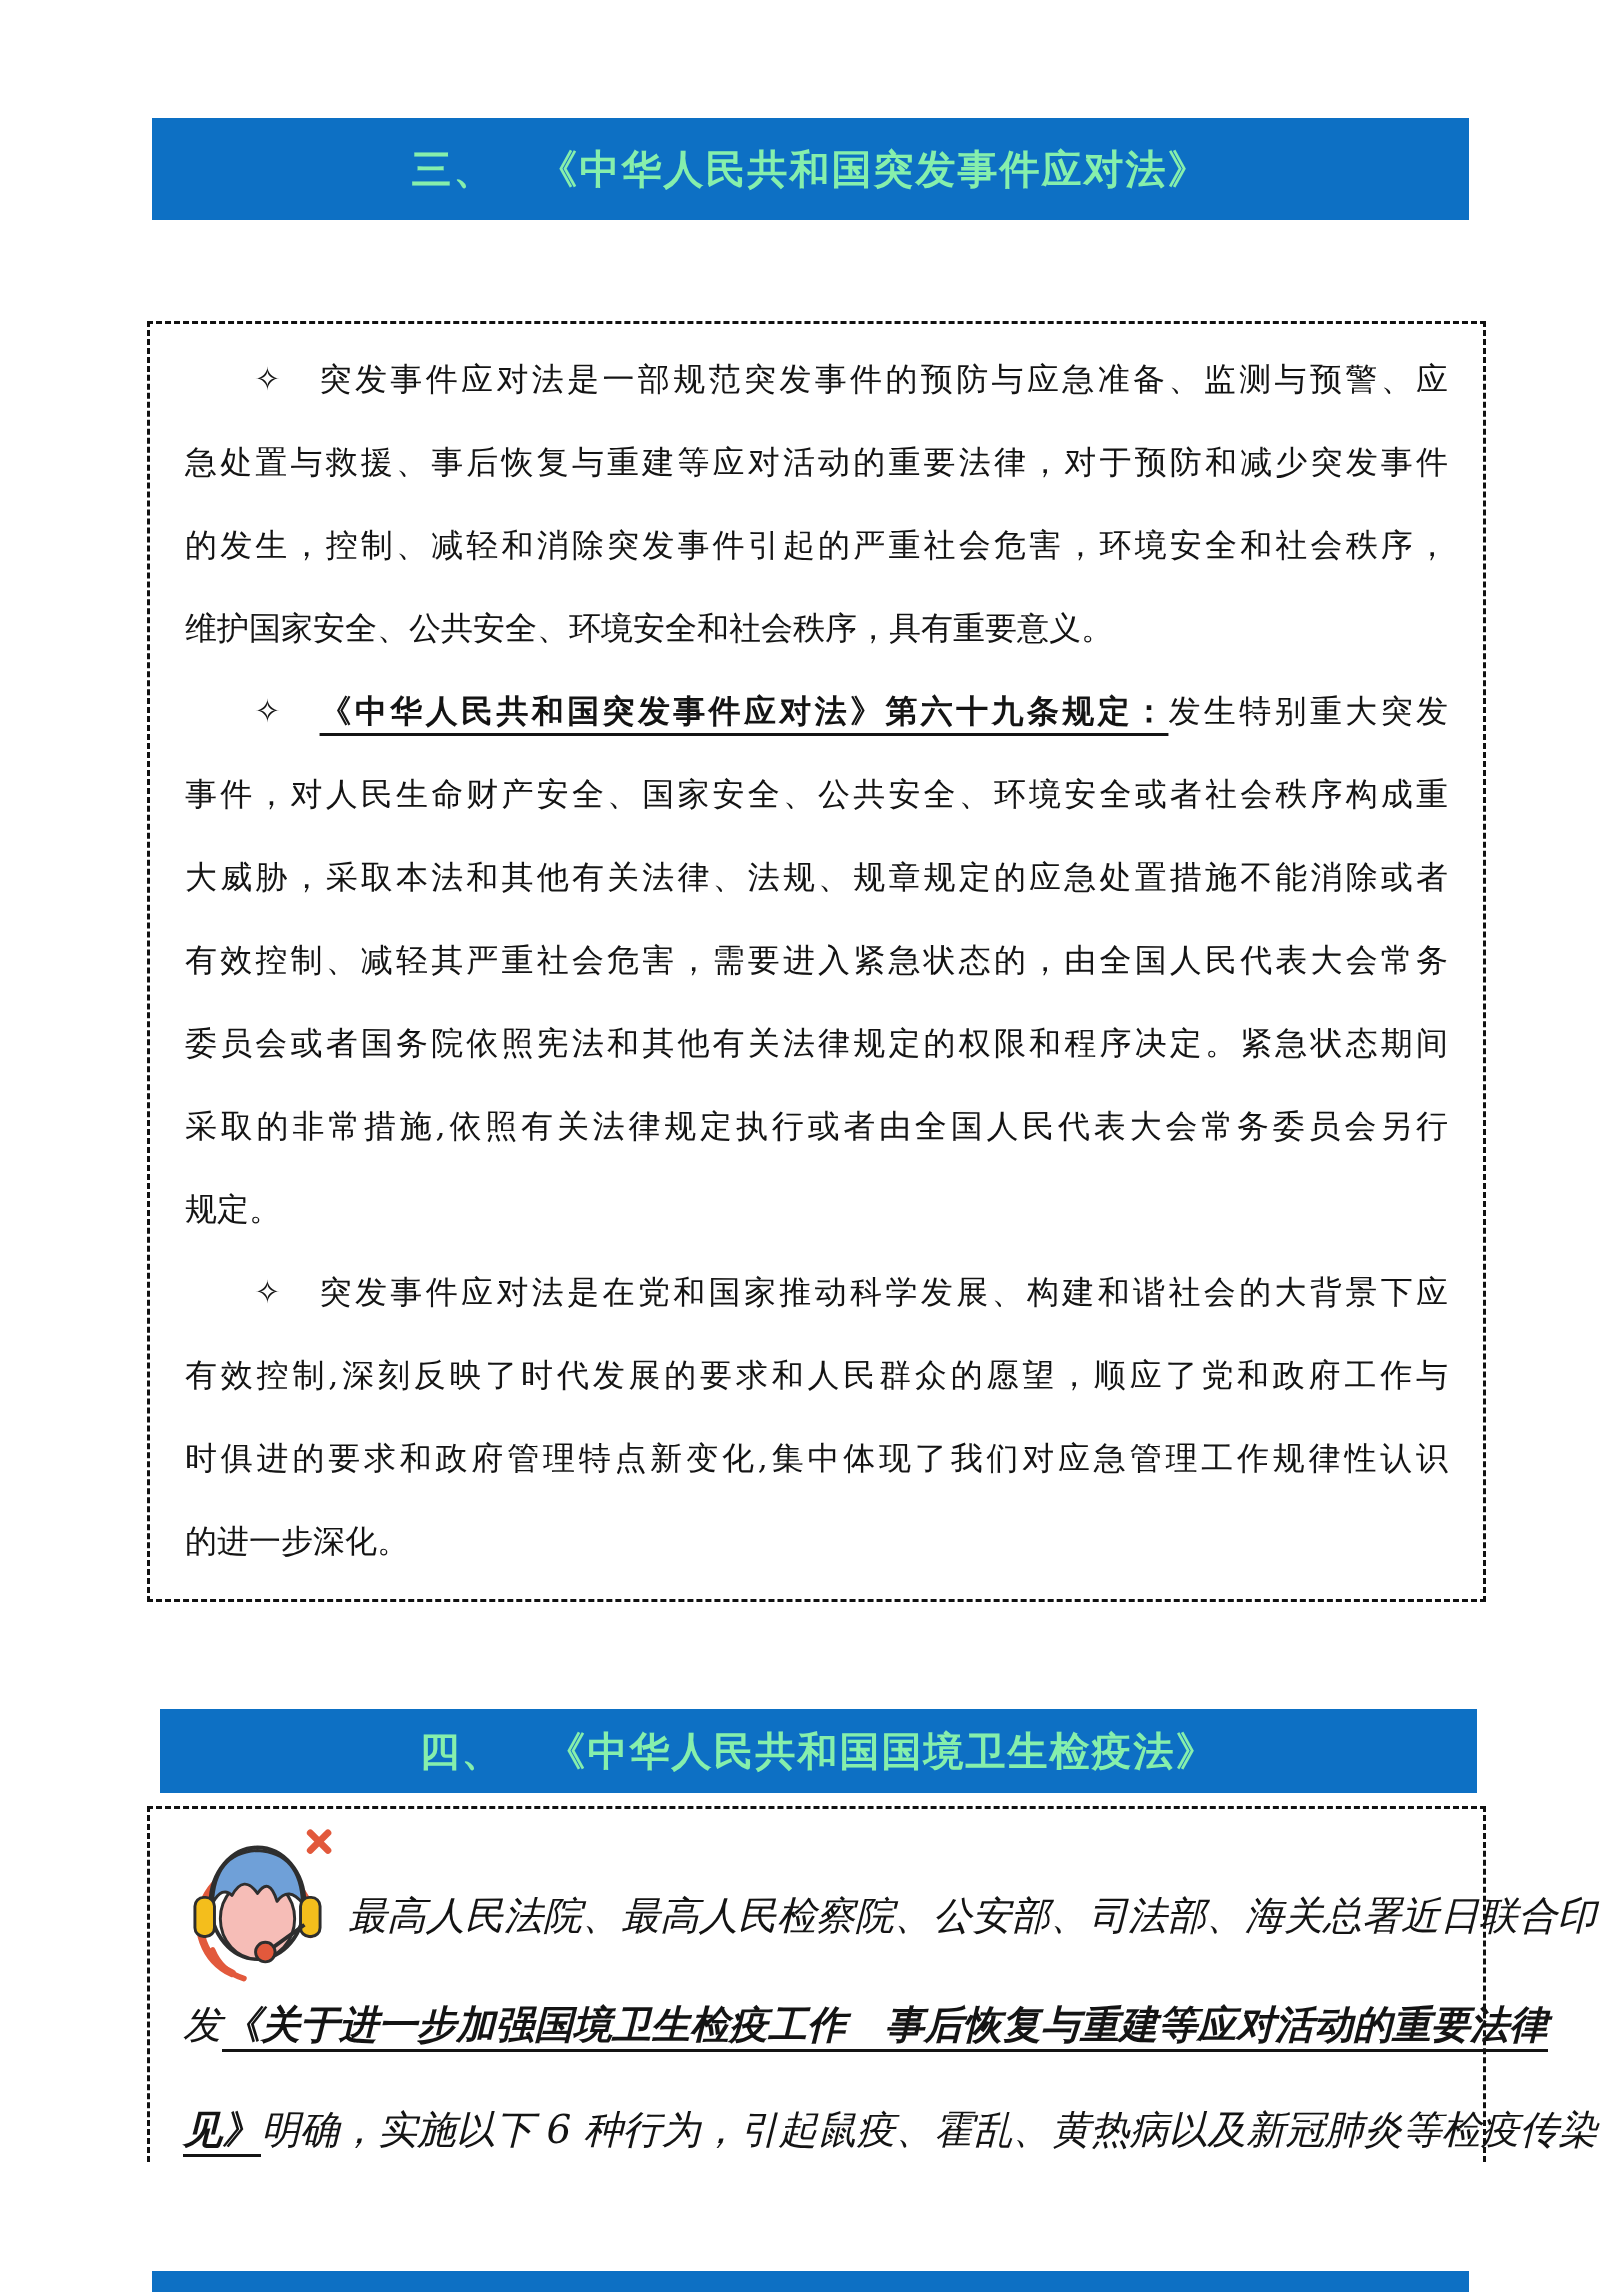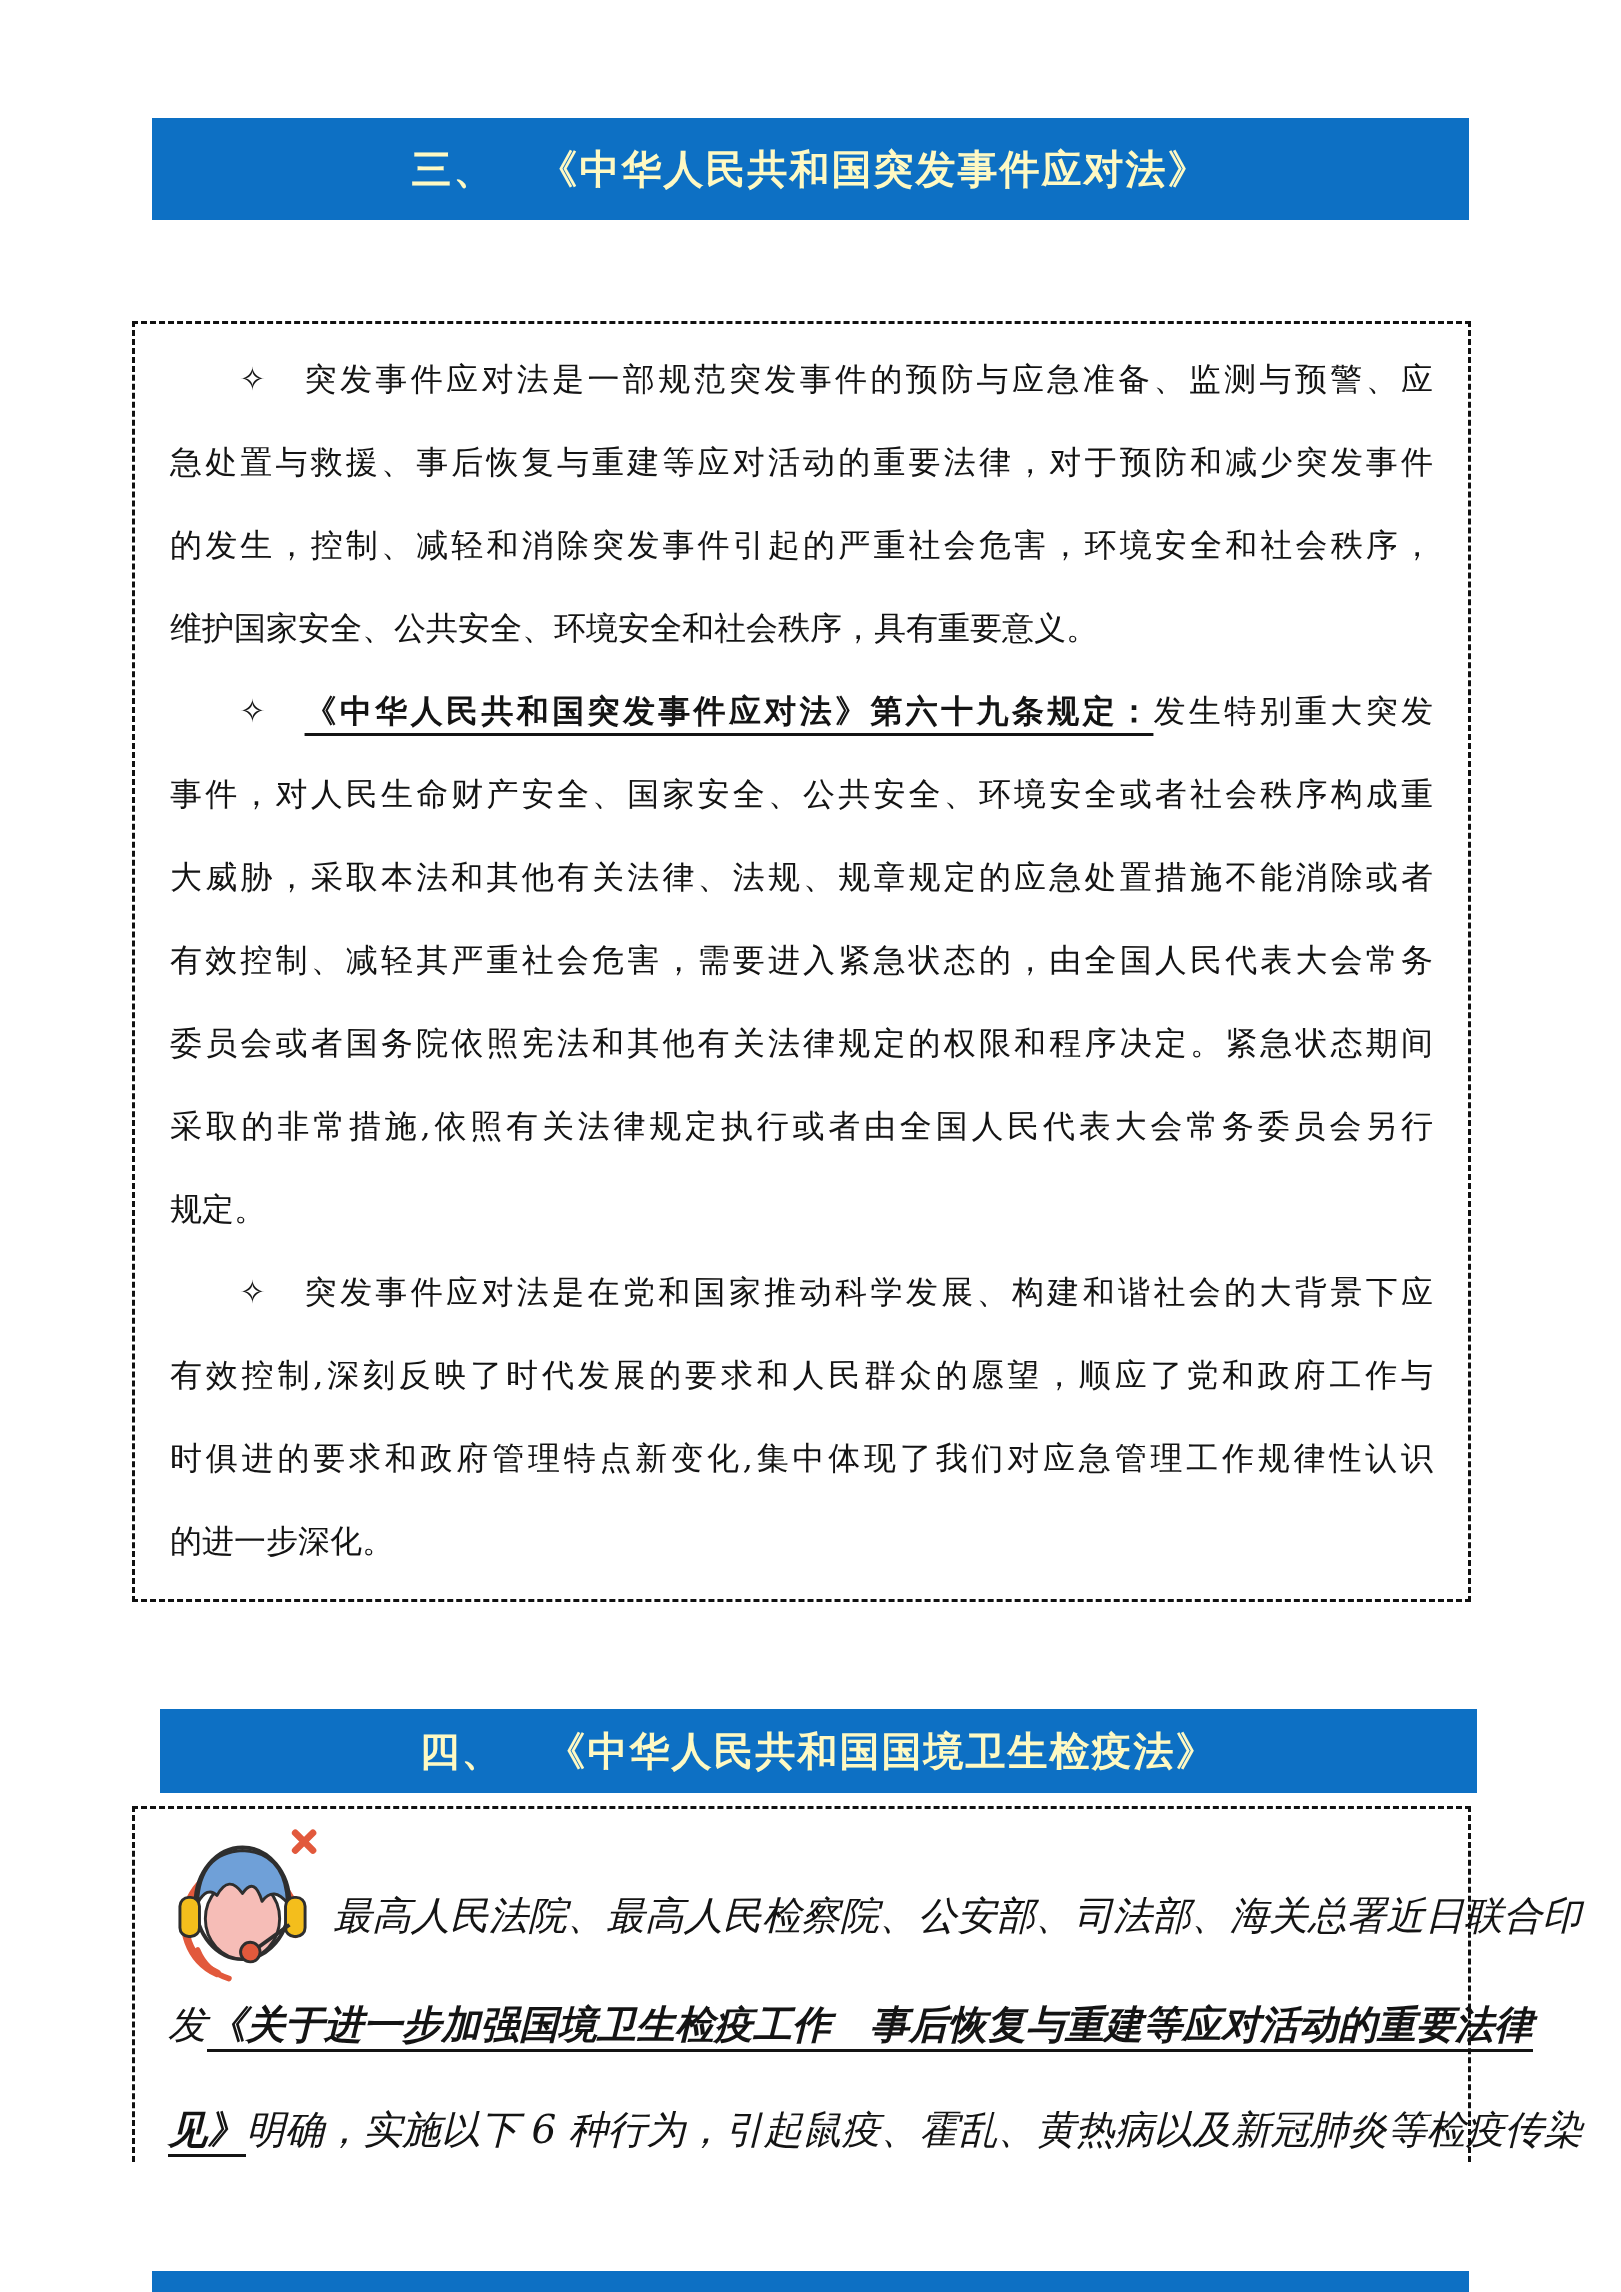--- a/index.html
+++ b/index.html
@@ -8,31 +8,31 @@
     width:1621px;height:2293px;
     background:#ffffff;
     overflow:hidden;
     font-family:"DejaVu Serif", serif;
     color:#141414;
   }
   .banner{
     position:absolute;
     left:152px;width:1317px;
     background:#0d70c4;
-    color:#fef9c3;
+    color:#86efac;
     font-family:"Liberation Sans", sans-serif;
     font-weight:700;
     text-align:center;
     letter-spacing:2px;
   }
   .banner-1{top:118px;height:102px;line-height:102px;font-size:40px;}
   .banner-2{top:1709px;height:84px;line-height:84px;font-size:40px;margin-left:8px;}
   .dashed-box{
     position:absolute;
-    left:132px;width:1339px;
+    left:147px;width:1339px;
     border:3.9px dashed #111;
     box-sizing:border-box;
     background:#ffffff;
   }
   .box-1{
     top:321px;height:1281px;
     padding:13.7px 35px 0 35px;
   }
   .box-2{
     top:1806px;height:356px;

